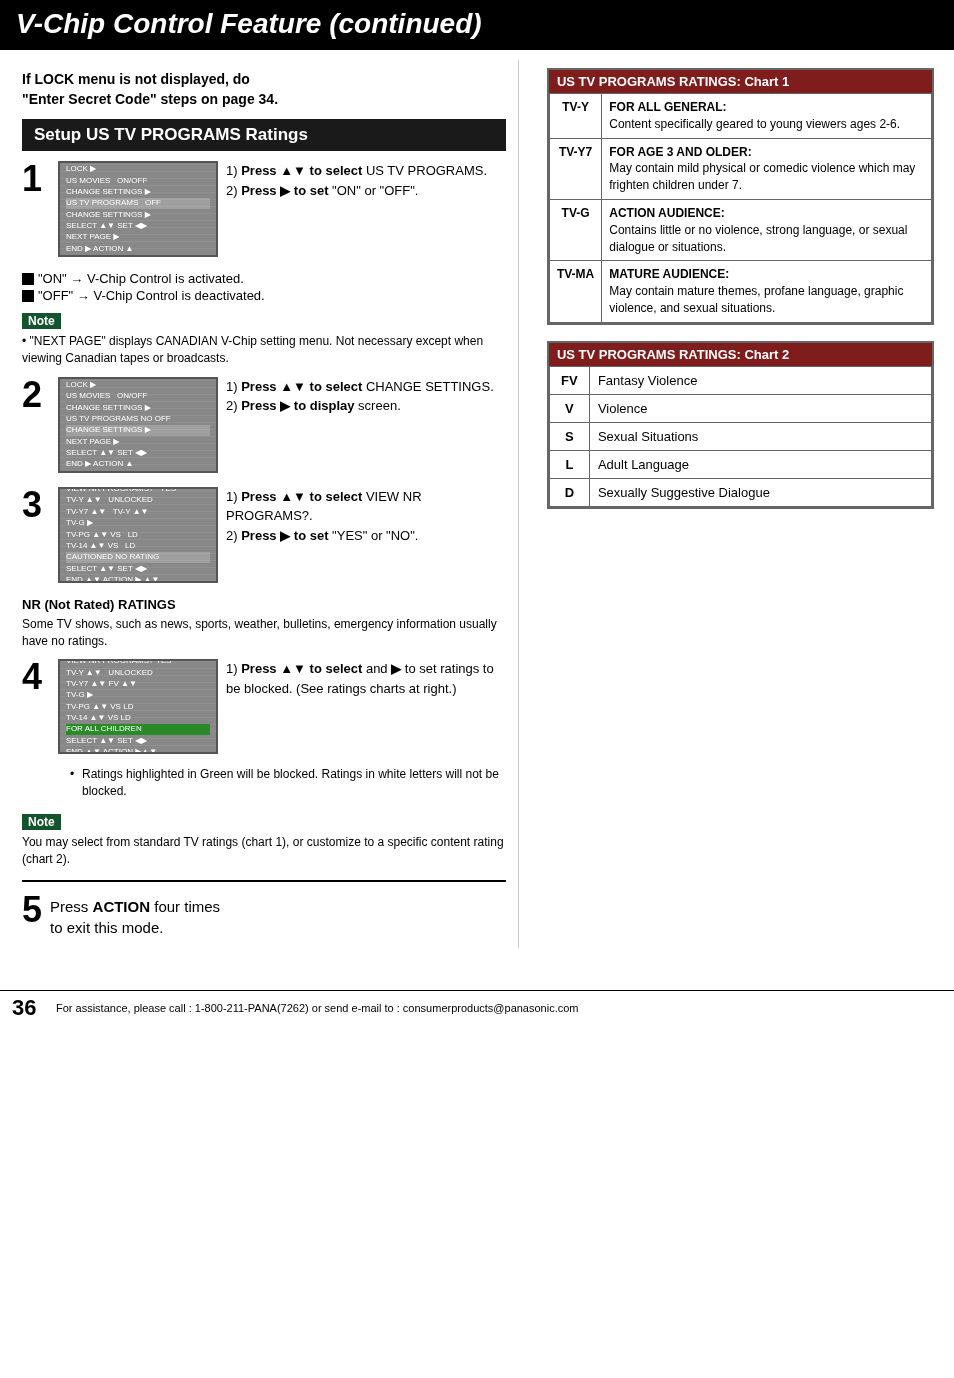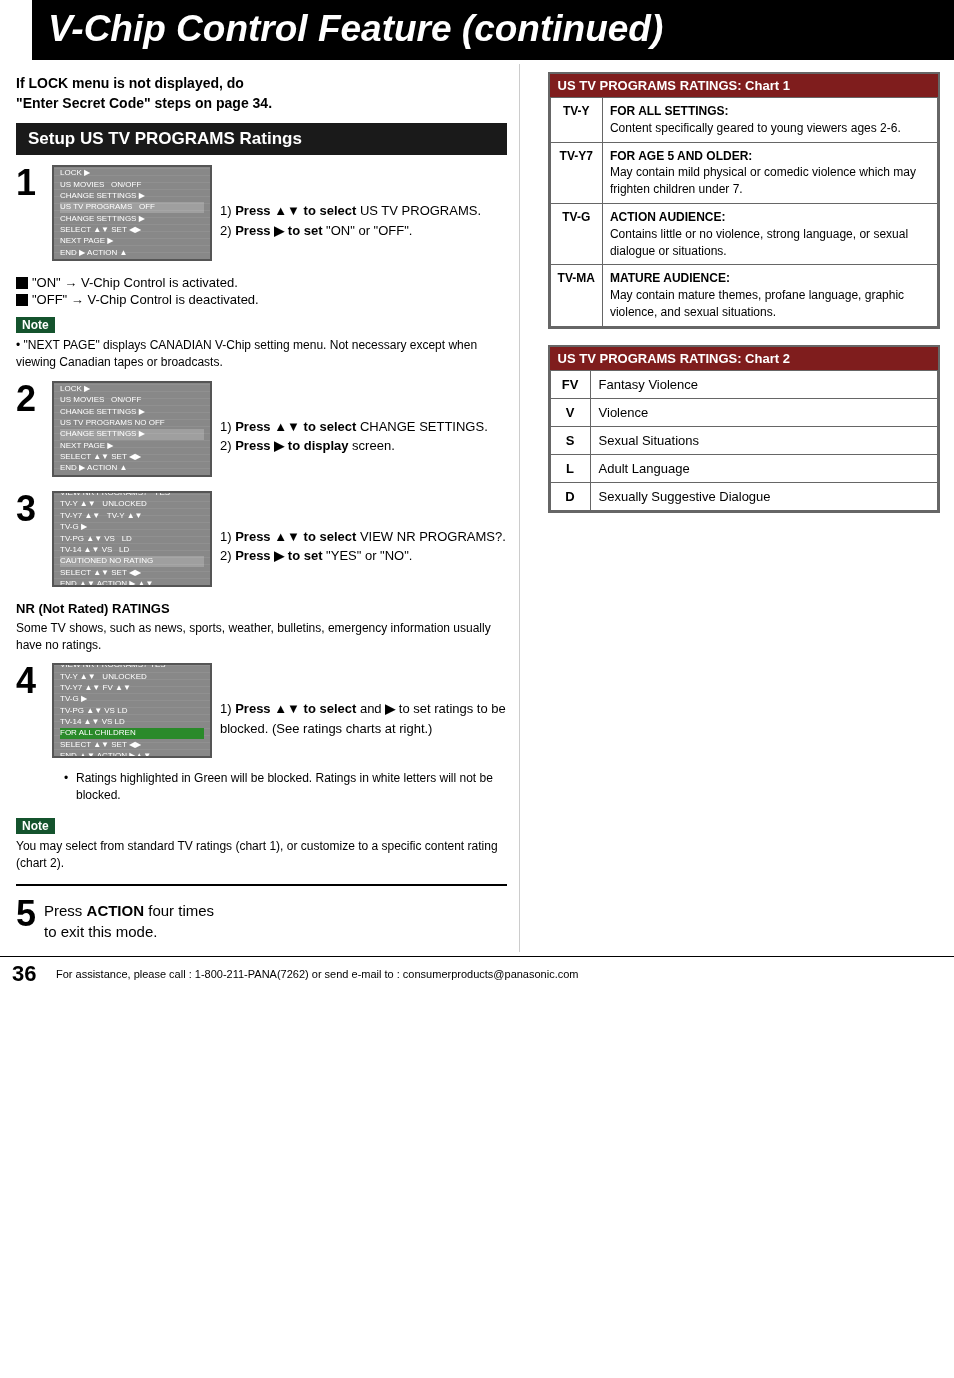--- a/index.html
+++ b/index.html
@@ -10,31 +10,30 @@
       font-family: Arial, Helvetica, sans-serif;
       font-size: 13px;
       color: #000;
     }
 
     
     .page-header {
       background: #000;
       color: #fff;
       padding: 8px 16px 10px 16px;
-      font-size: 37px;
+      font-size: 28px;
       font-weight: bold;
       font-style: italic;
-      margin-left: 32px;
     }
 
     
     .main-content {
       display: flex;
       gap: 18px;
-      padding: 4px;
+      padding: 10px;
     }
 
     .left-column {
       width: 530px;
       padding: 10px 12px;
       border-right: 1px solid #ccc;
     }
 
     .right-column {
       width: 424px;
@@ -128,21 +127,20 @@
     }
 
     .screen-row.highlight-green {
       background: #2a8a2a;
     }
 
     .step-instructions {
       flex: 1;
       line-height: 1.5;
       font-size: 13px;
-      margin-top: 36px;
     }
 
     
     .note-box {
       display: inline-block;
       background: #14532d;
       color: #fff;
       font-size: 12px;
       font-weight: bold;
       padding: 1px 6px;
@@ -220,20 +218,21 @@
 
     
     .page-footer {
       border-top: 1px solid #000;
       background: #fff;
       padding: 4px 12px;
       display: flex;
       align-items: center;
       font-size: 11px;
       gap: 16px;
+      margin-top: 32px;
     }
 
     .page-num {
       font-size: 22px;
       font-weight: bold;
       min-width: 28px;
     }
 
     .footer-text {
       font-size: 11px;
@@ -475,25 +474,25 @@
   </div>
 
   <div class="right-column">
 
     <div class="ratings-chart">
       <div class="chart-header">US TV PROGRAMS RATINGS: Chart 1</div>
       <table class="chart-table">
         <tbody>
             <tr>
           <td class="rating-code">TV-Y</td>
-          <td><span class="rating-title">FOR ALL SETTINGS:</span><br>Content specifically geared to young viewers ages 2-6.</td>
+          <td><span class="rating-title">FOR ALL GENERAL:</span><br>Content specifically geared to young viewers ages 2-6.</td>
         </tr>
         <tr>
           <td class="rating-code">TV-Y7</td>
-          <td><span class="rating-title">FOR AGE 5 AND OLDER:</span><br>May contain mild physical or comedic violence which may frighten children under 7.</td>
+          <td><span class="rating-title">FOR AGE 3 AND OLDER:</span><br>May contain mild physical or comedic violence which may frighten children under 7.</td>
         </tr>
         <tr>
           <td class="rating-code">TV-G</td>
           <td><span class="rating-title">ACTION AUDIENCE:</span><br>Contains little or no violence, strong language, or sexual dialogue or situations.</td>
         </tr>
         <tr>
           <td class="rating-code">TV-MA</td>
           <td><span class="rating-title">MATURE AUDIENCE:</span><br>May contain mature themes, profane language, graphic violence, and sexual situations.</td>
         </tr>
       </tbody>

